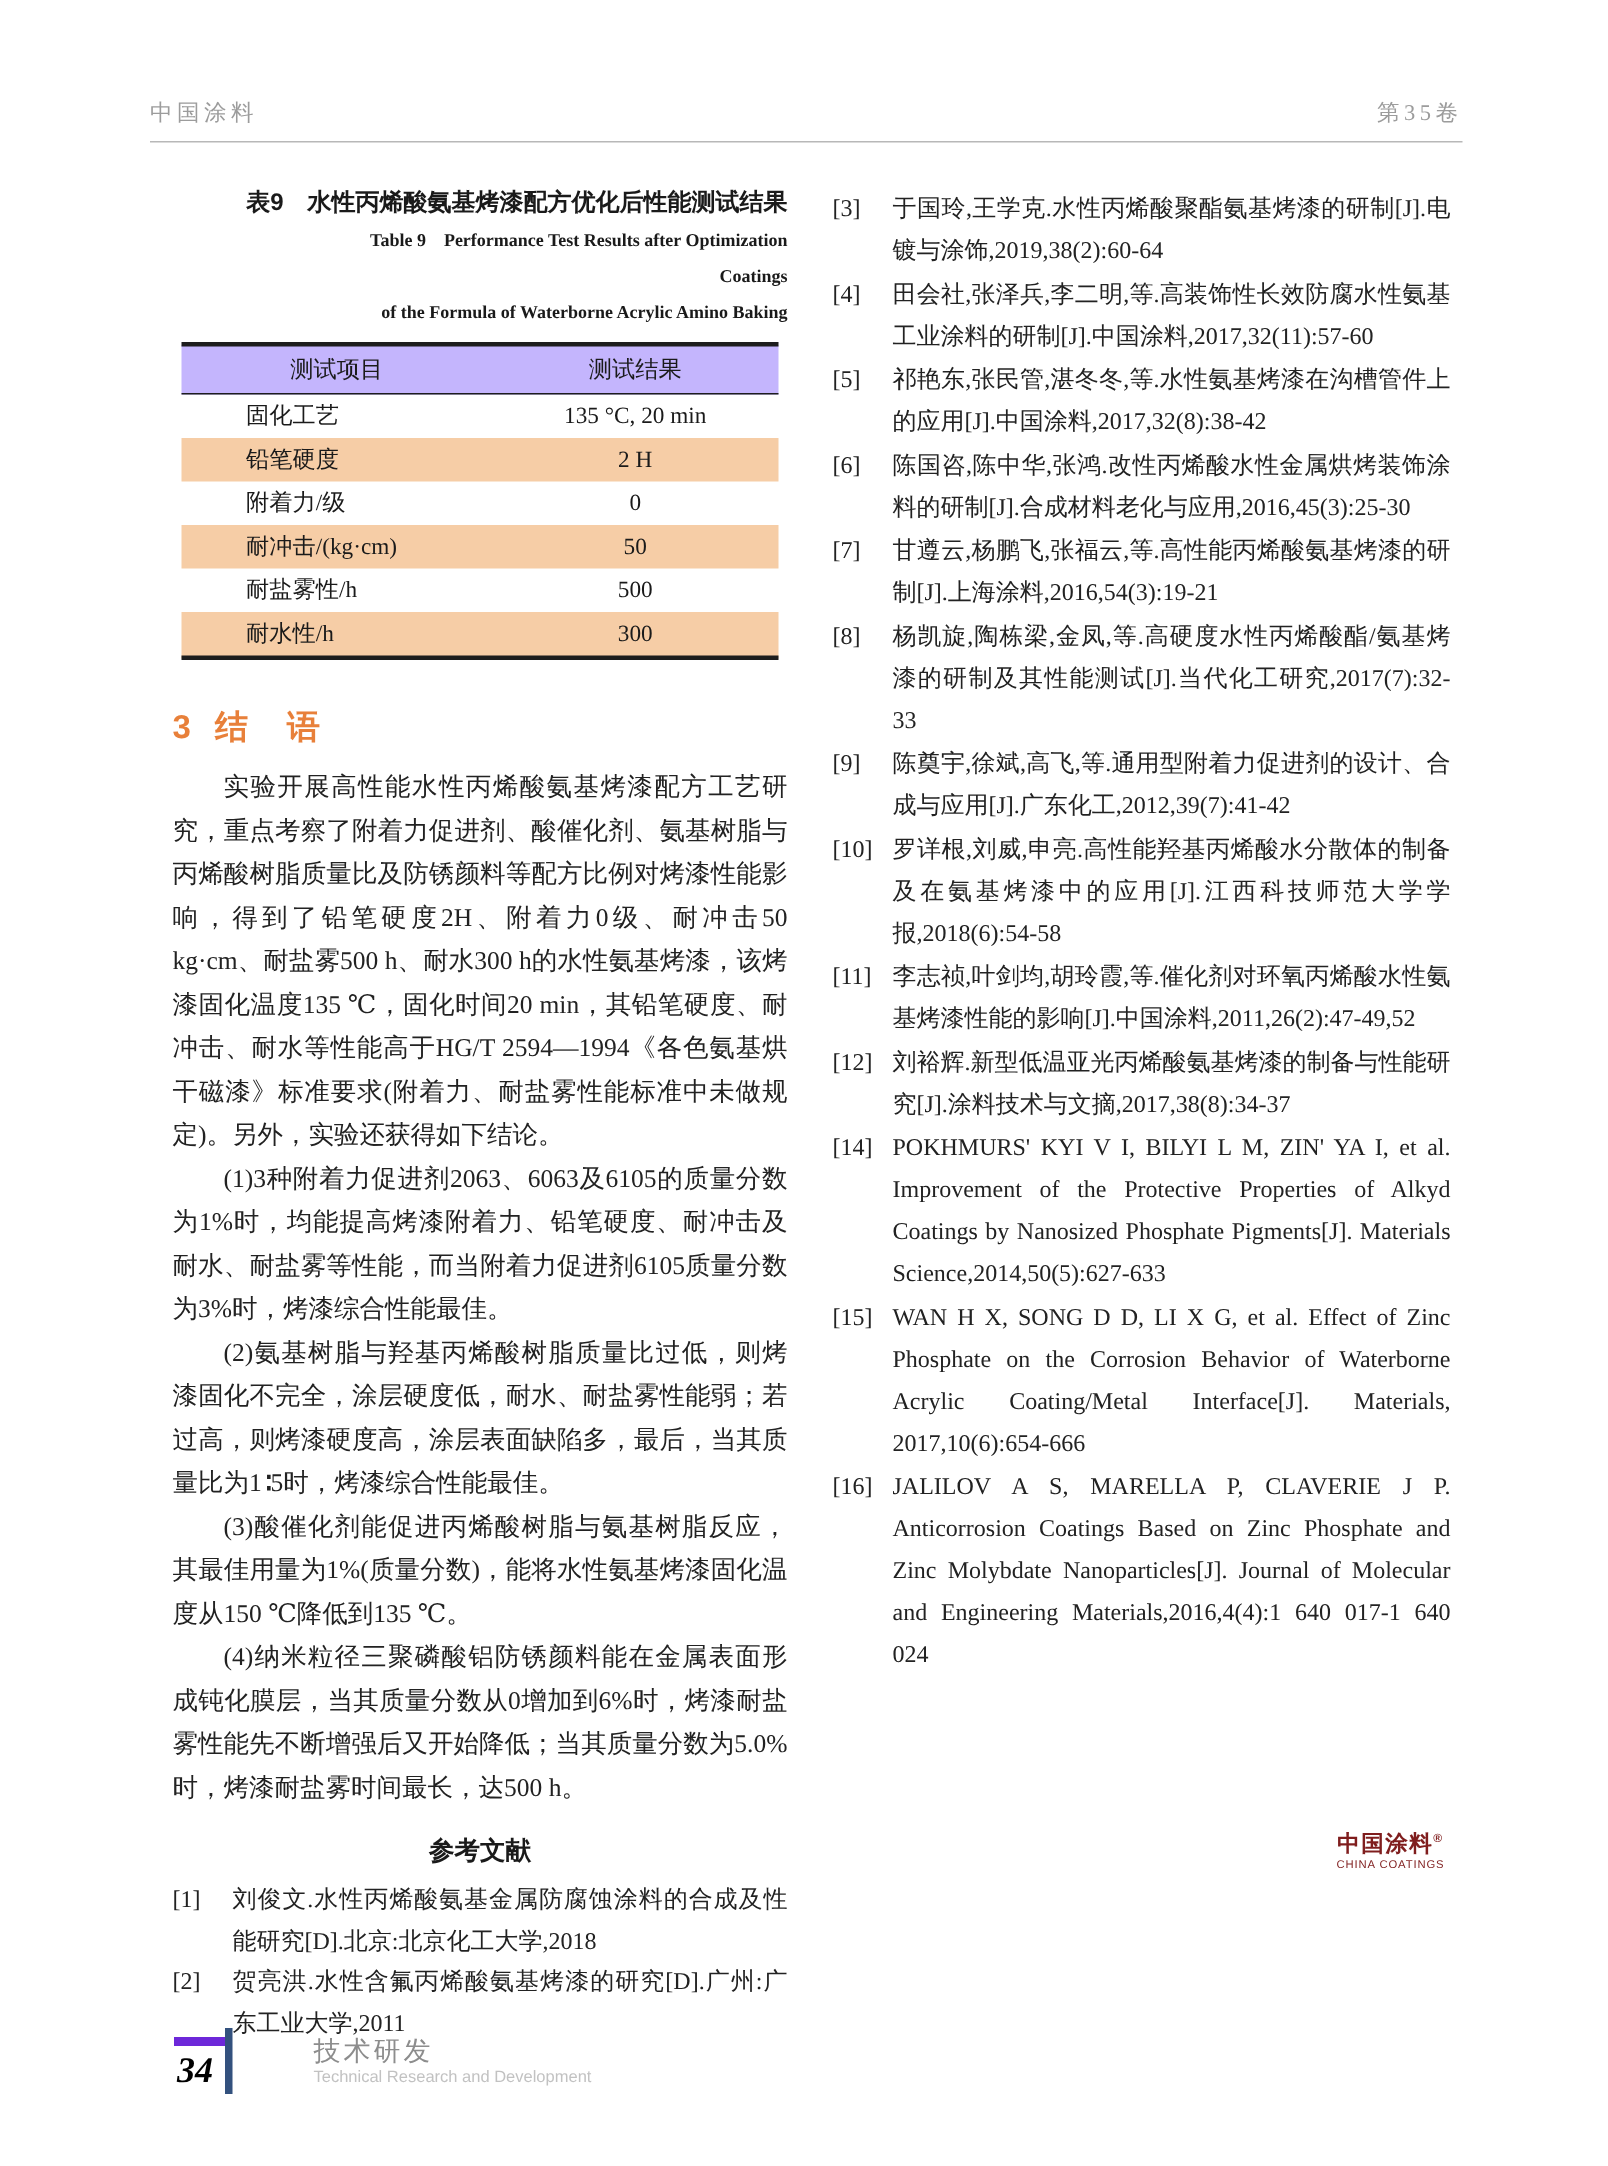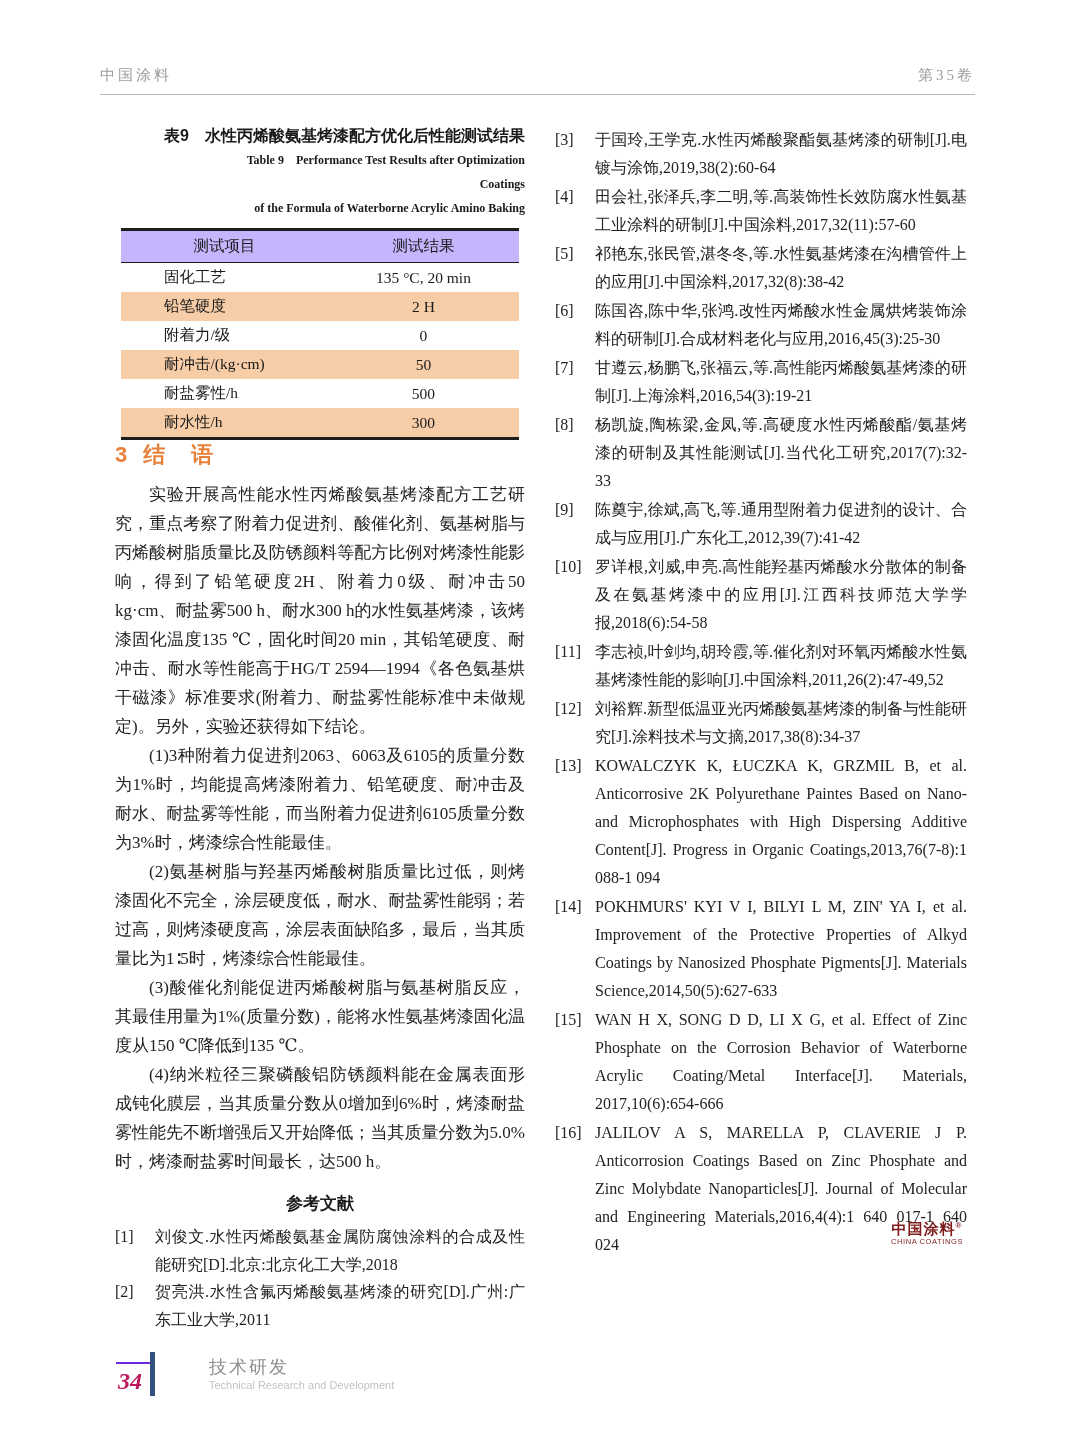--- a/index.html
+++ b/index.html
@@ -38,21 +38,21 @@
     background:#c4b5fd;font-weight:normal;
     padding:5px 2px;border-bottom:1.5px solid #1d1d1d;
     font-size:15.5px;
   }
   table.perf td{padding:4px 2px;}
   table.perf .td-item{width:52%;text-align:left;padding-left:43px;}
   table.perf .td-result{width:48%;text-align:center;}
   table.perf tr.alt{background:#f6cda6;}
   
   .sec-heading{
-    margin-bottom:10px;
+    margin-top:30px;margin-bottom:10px;
     font-family:"Liberation Sans","DejaVu Sans",sans-serif;
     font-weight:bold;font-size:22px;color:#e8803a;
     letter-spacing:2px;
   }
   .sec-heading .sec-num{margin-right:14px;}
   
   .body-para{
     margin:0;text-indent:2em;text-align:justify;
     font-size:17px;line-height:29px;color:#222;
   }
@@ -75,22 +75,22 @@
   .cc-logo .zh{font-size:15px;font-weight:bold;letter-spacing:1px;line-height:16px;}
   .cc-logo sup{font-size:8px;}
   .cc-logo .en{font-size:7.5px;letter-spacing:0.6px;line-height:10px;}
   
   .footer{
     position:absolute;left:116px;top:1352px;
     display:flex;align-items:stretch;height:44px;
   }
   .footer .pnum{
     align-self:flex-end;
-    border-top:2px solid #6d28d9;
-    font-style:italic;font-weight:bold;font-size:24px;color:#be185d;
+    border-top:6px solid #6d28d9;
+    font-style:italic;font-weight:bold;font-size:24px;color:#000000;
     padding:2px 8px 0 2px;line-height:30px;text-align:right;
   }
   .footer .vbar{width:5px;background:#33517e;margin-right:12px;}
   .footer .labels{display:flex;flex-direction:column;justify-content:center;margin-left:42px;}
   .footer .label-zh{
     font-size:18px;color:#8d8d8d;letter-spacing:2px;line-height:22px;
     font-family:"Liberation Sans","DejaVu Sans",sans-serif;
   }
   .footer .label-en{font-size:11px;color:#c2c2c2;line-height:14px;
     font-family:"Liberation Sans","DejaVu Sans",sans-serif;}
@@ -212,24 +212,20 @@
         </div>
         <div class="ref-item">
           <span class="ref-id">[11]</span>
           <span class="ref-text">李志祯,叶剑均,胡玲霞,等.催化剂对环氧丙烯酸水性氨基烤漆性能的影响[J].中国涂料,2011,26(2):47-49,52</span>
         </div>
         <div class="ref-item">
           <span class="ref-id">[12]</span>
           <span class="ref-text">刘裕辉.新型低温亚光丙烯酸氨基烤漆的制备与性能研究[J].涂料技术与文摘,2017,38(8):34-37</span>
         </div>
         <div class="ref-item">
-          <span class="ref-id">[13]</span>
-          <span class="ref-text">KOWALCZYK K, ŁUCZKA K, GRZMIL B, et al. Anticorrosive 2K Polyurethane Paintes Based on Nano- and Microphosphates with High Dispersing Additive Content[J]. Progress in Organic Coatings,2013,76(7-8):1 088-1 094</span>
-        </div>
-        <div class="ref-item">
           <span class="ref-id">[14]</span>
           <span class="ref-text">POKHMURS' KYI V I, BILYI L M, ZIN' YA I, et al. Improvement of the Protective Properties of Alkyd Coatings by Nanosized Phosphate Pigments[J]. Materials Science,2014,50(5):627-633</span>
         </div>
         <div class="ref-item">
           <span class="ref-id">[15]</span>
           <span class="ref-text">WAN H X, SONG D D, LI X G, et al. Effect of Zinc Phosphate on the Corrosion Behavior of Waterborne Acrylic Coating/Metal Interface[J]. Materials, 2017,10(6):654-666</span>
         </div>
         <div class="ref-item">
           <span class="ref-id">[16]</span>
           <span class="ref-text">JALILOV A S, MARELLA P, CLAVERIE J P. Anticorrosion Coatings Based on Zinc Phosphate and Zinc Molybdate Nanoparticles[J]. Journal of Molecular and Engineering Materials,2016,4(4):1 640 017-1 640 024</span>

